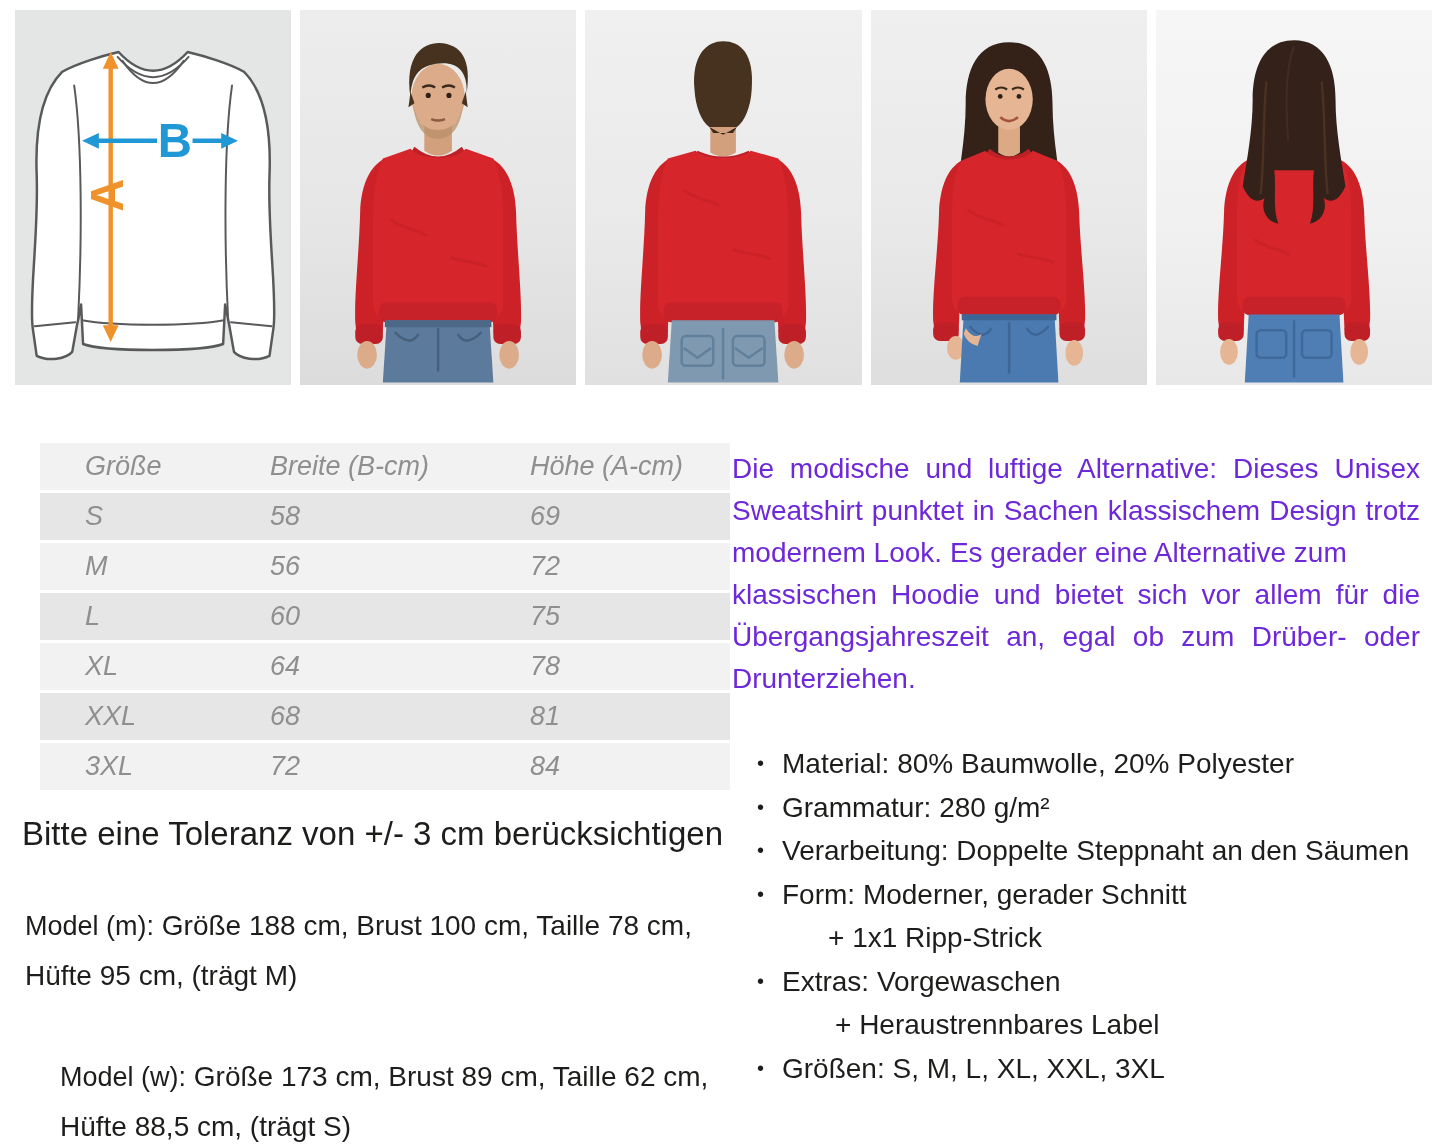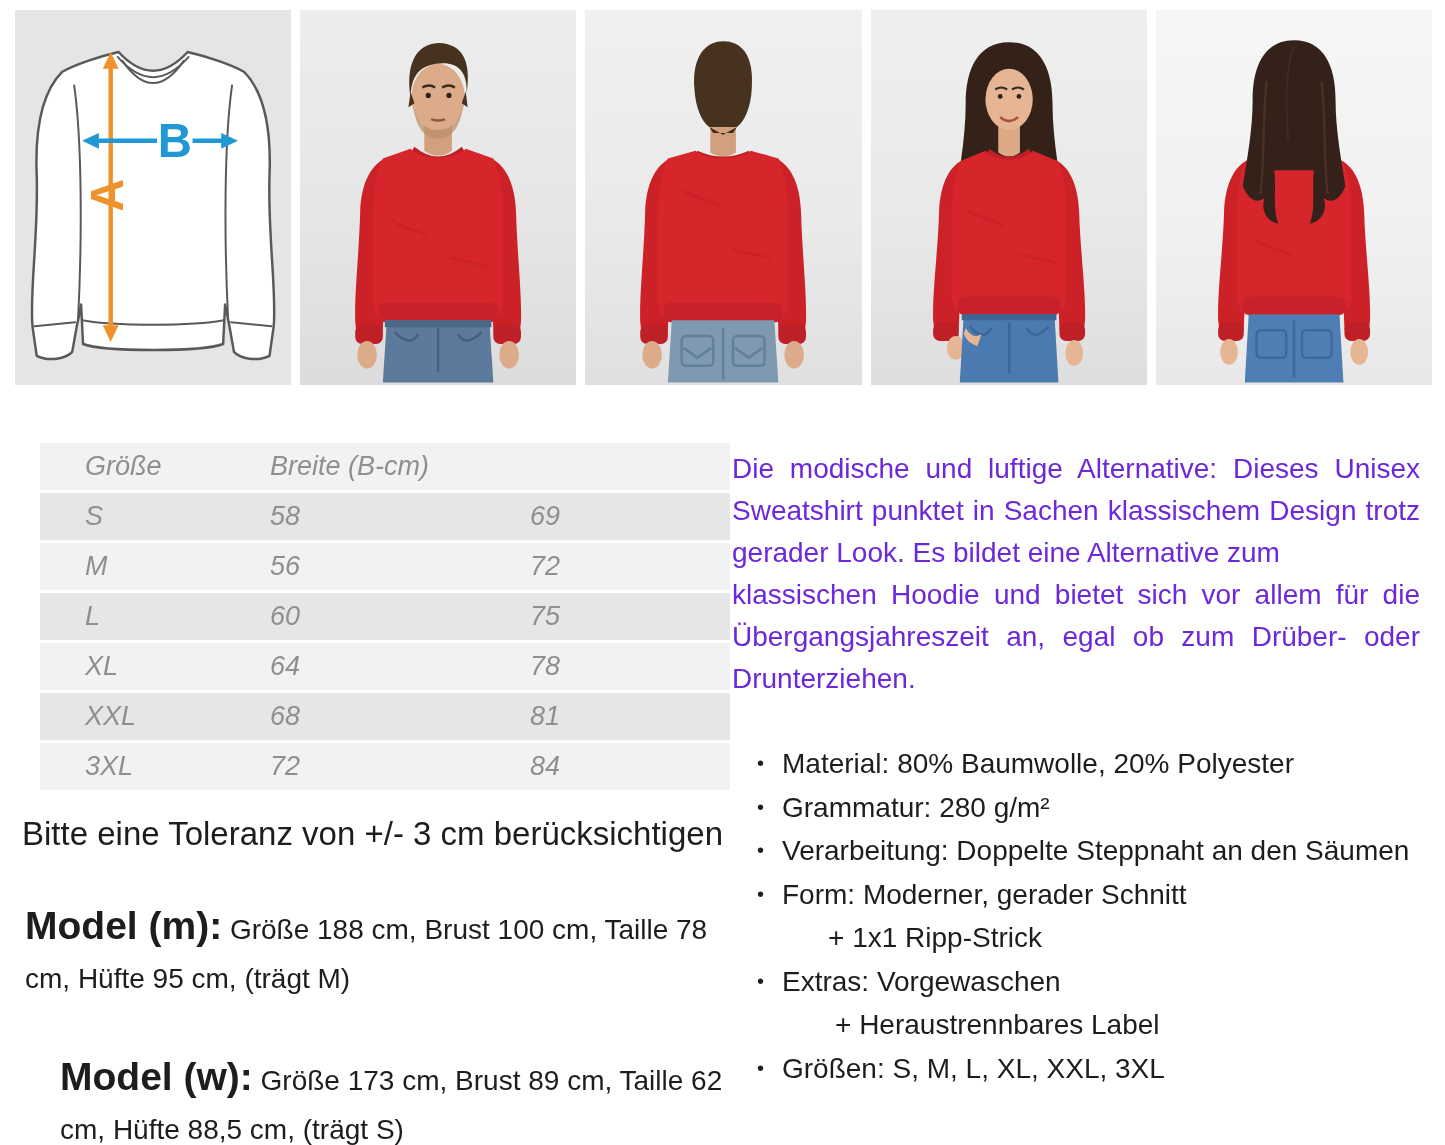--- a/index.html
+++ b/index.html
@@ -25,21 +25,21 @@
   .t-row > div { padding-left:45px; font-size:27px; color:#8f8f8f; }
   .t-head { background:#f2f2f2; }
   .t-odd  { background:#e6e6e6; }
   .t-even { background:#f2f2f2; }
 
   .tolerance { position:absolute; top:815px; left:22px; font-size:33px; color:#1d1d1b; }
 
   .model-block { position:absolute; left:25px; width:705px; font-size:28px; line-height:49px; color:#1d1d1b; }
   .model-m { top:901px; }
   .model-w { top:1052px;margin-left:35px; }
-  .model-block b { font-weight:bold; font-size:39px; }
+  .model-block b { font-weight:normal; font-size:27px; }
 
   
   .desc { position:absolute; top:448px; left:732px; width:688px; font-size:28px; color:#6d28d9; }
   .desc .line { height:42px; line-height:42px; white-space:nowrap; }
   .desc .line.just { white-space:normal; text-align:justify; text-align-last:justify; }
 
   .bullets { position:absolute; top:742px; left:757px; width:688px; font-size:28px; color:#1d1d1b; }
   .b-item { display:flex; line-height:43.5px; }
   .b-dot { width:25px; flex:0 0 25px; font-size:20px; line-height:43.5px; }
   .b-cont { padding-left:71px; line-height:43.5px; }
@@ -262,20 +262,21 @@
           <rect x="148" y="322" width="30" height="28" rx="4" fill="none" stroke="#40699b" stroke-width="2.5"></rect>
         </g>
       </svg>
     </div>
   </div>
 
   <div class="size-table">
     <div class="t-row t-head">
       <div>Größe</div>
       <div>Breite (B-cm)</div>
+      <div>Höhe (A-cm)</div>
     </div>
     <div class="t-row t-odd">
       <div>S</div>
       <div>58</div>
       <div>69</div>
     </div>
     <div class="t-row t-even">
       <div>M</div>
       <div>56</div>
       <div>72</div>
@@ -304,21 +305,21 @@
 
   <div class="tolerance">Bitte eine Toleranz von +/- 3 cm berücksichtigen</div>
 
   <p class="model-block model-m"><b>Model (m):</b><span> Größe 188 cm, Brust 100 cm, Taille 78 cm, Hüfte 95 cm, (trägt M)</span></p>
 
   <p class="model-block model-w"><b>Model (w):</b><span> Größe 173 cm, Brust 89 cm, Taille 62 cm, Hüfte 88,5 cm, (trägt S)</span></p>
 
   <div class="desc">
     <div class="line just">Die modische und luftige Alternative: Dieses Unisex</div>
     <div class="line just">Sweatshirt punktet in Sachen klassischem Design trotz</div>
-    <div class="line">gerader Look. Es bildet eine Alternative zum</div>
+    <div class="line">modernem Look. Es gerader eine Alternative zum</div>
     <div class="line just">klassischen Hoodie und bietet sich vor allem für die</div>
     <div class="line just">Übergangsjahreszeit an, egal ob zum Drüber- oder</div>
     <div class="line">Drunterziehen.</div>
   </div>
 
   <div class="bullets">
     <div class="b-item">
       <span class="b-dot">•</span>
       <span>Material: 80% Baumwolle, 20% Polyester</span>
     </div>

